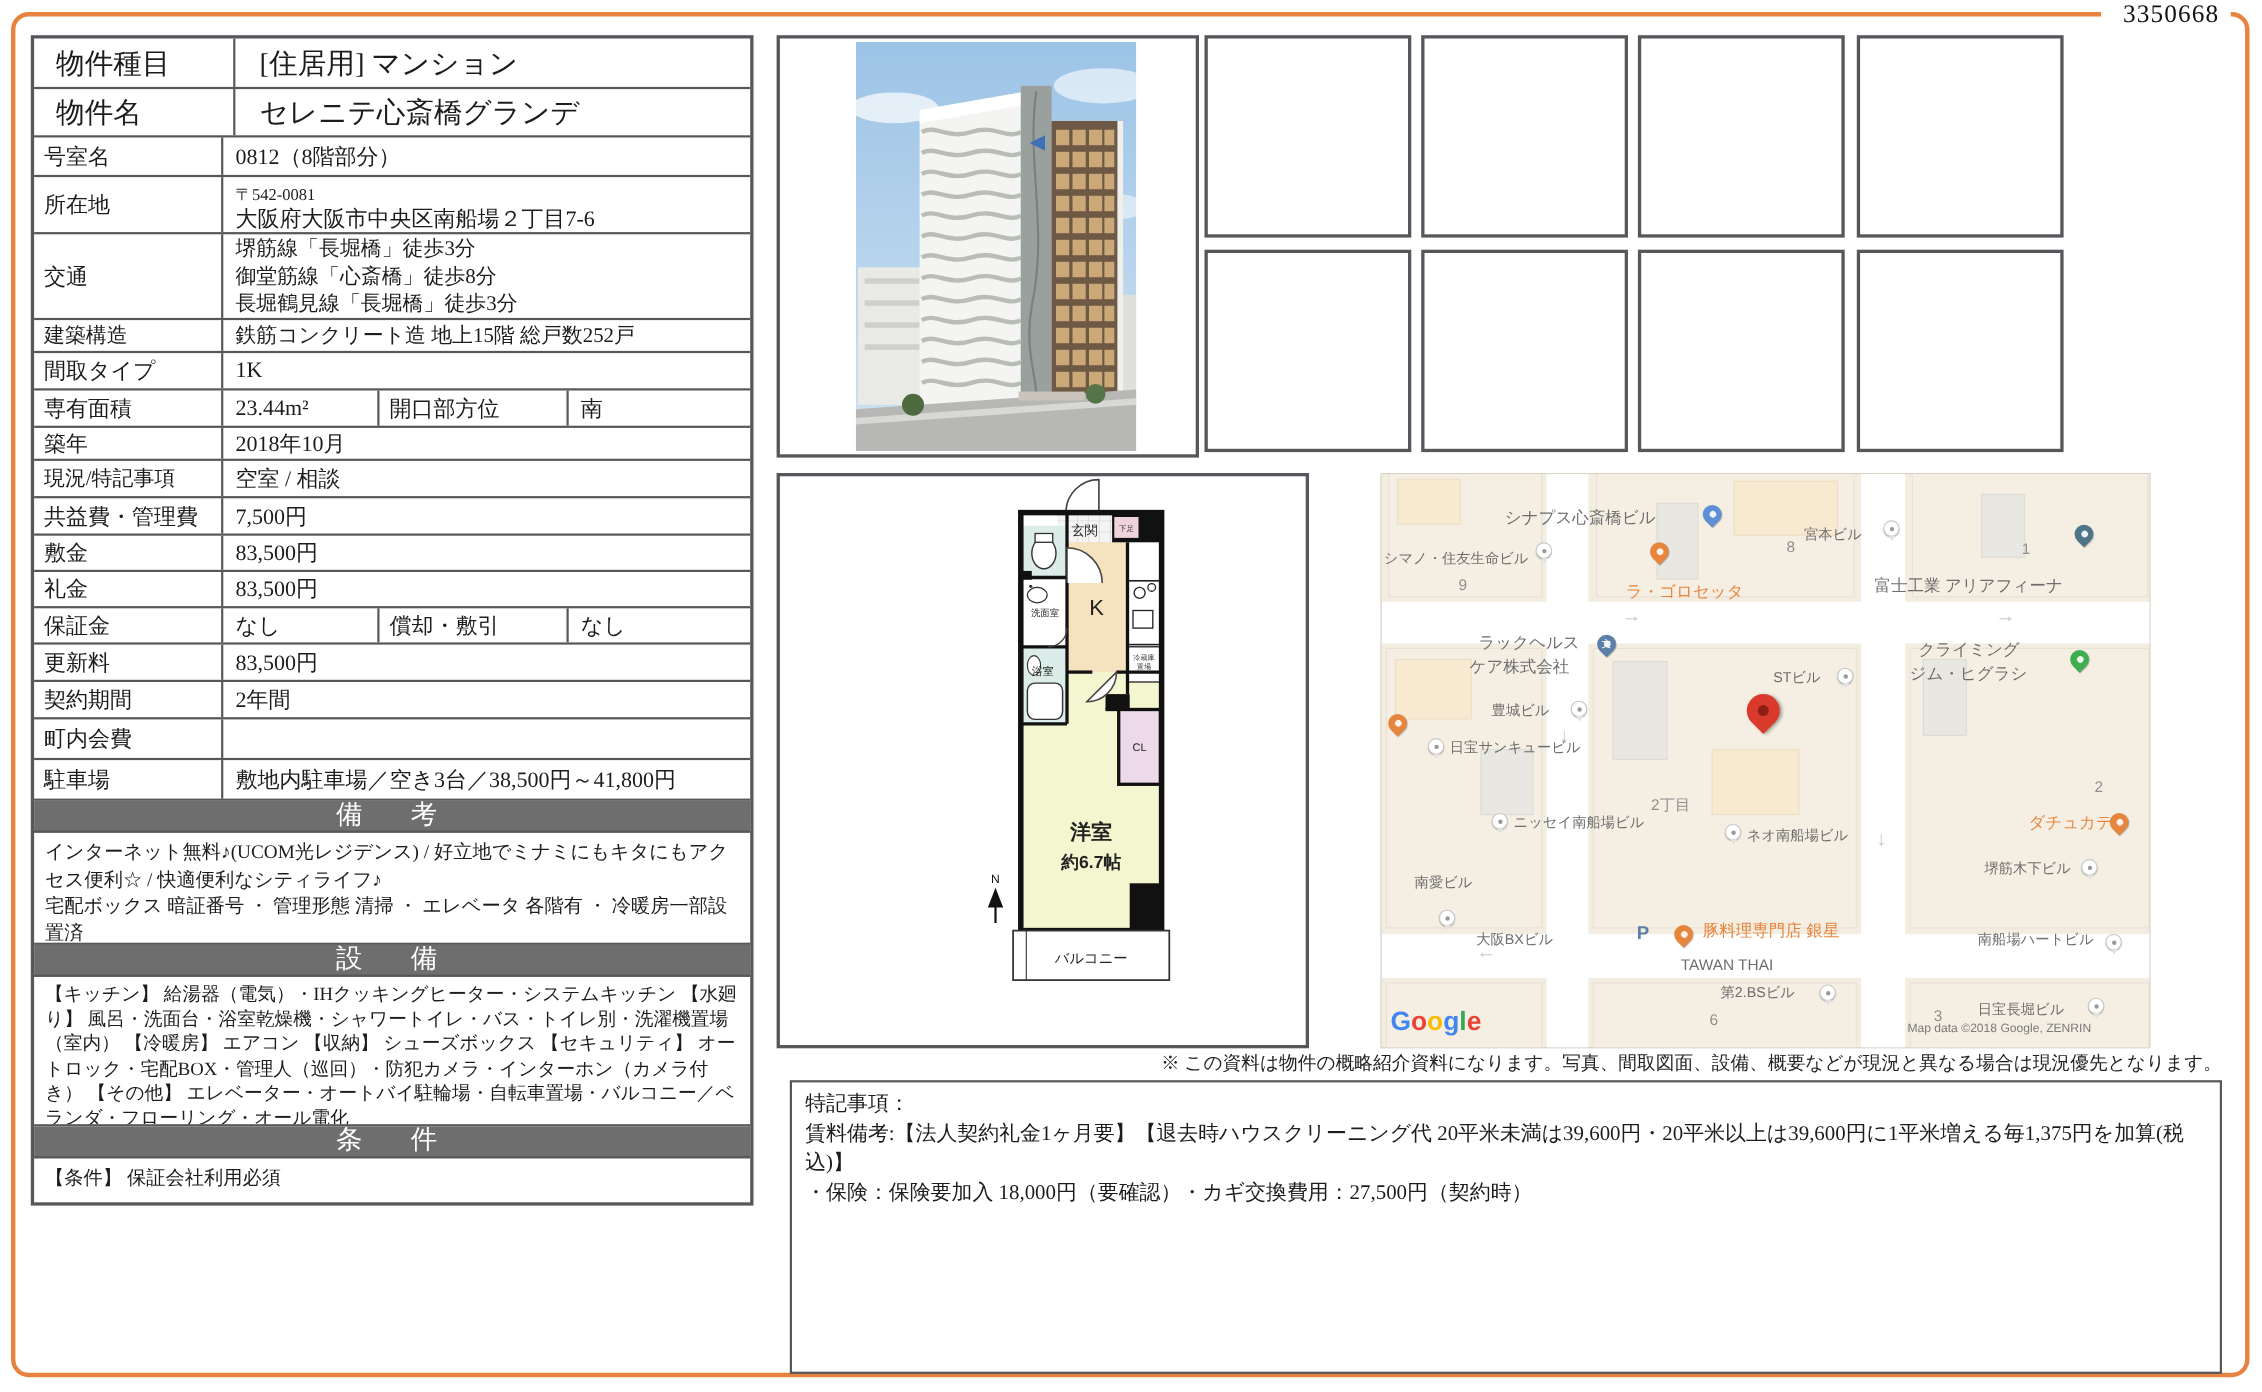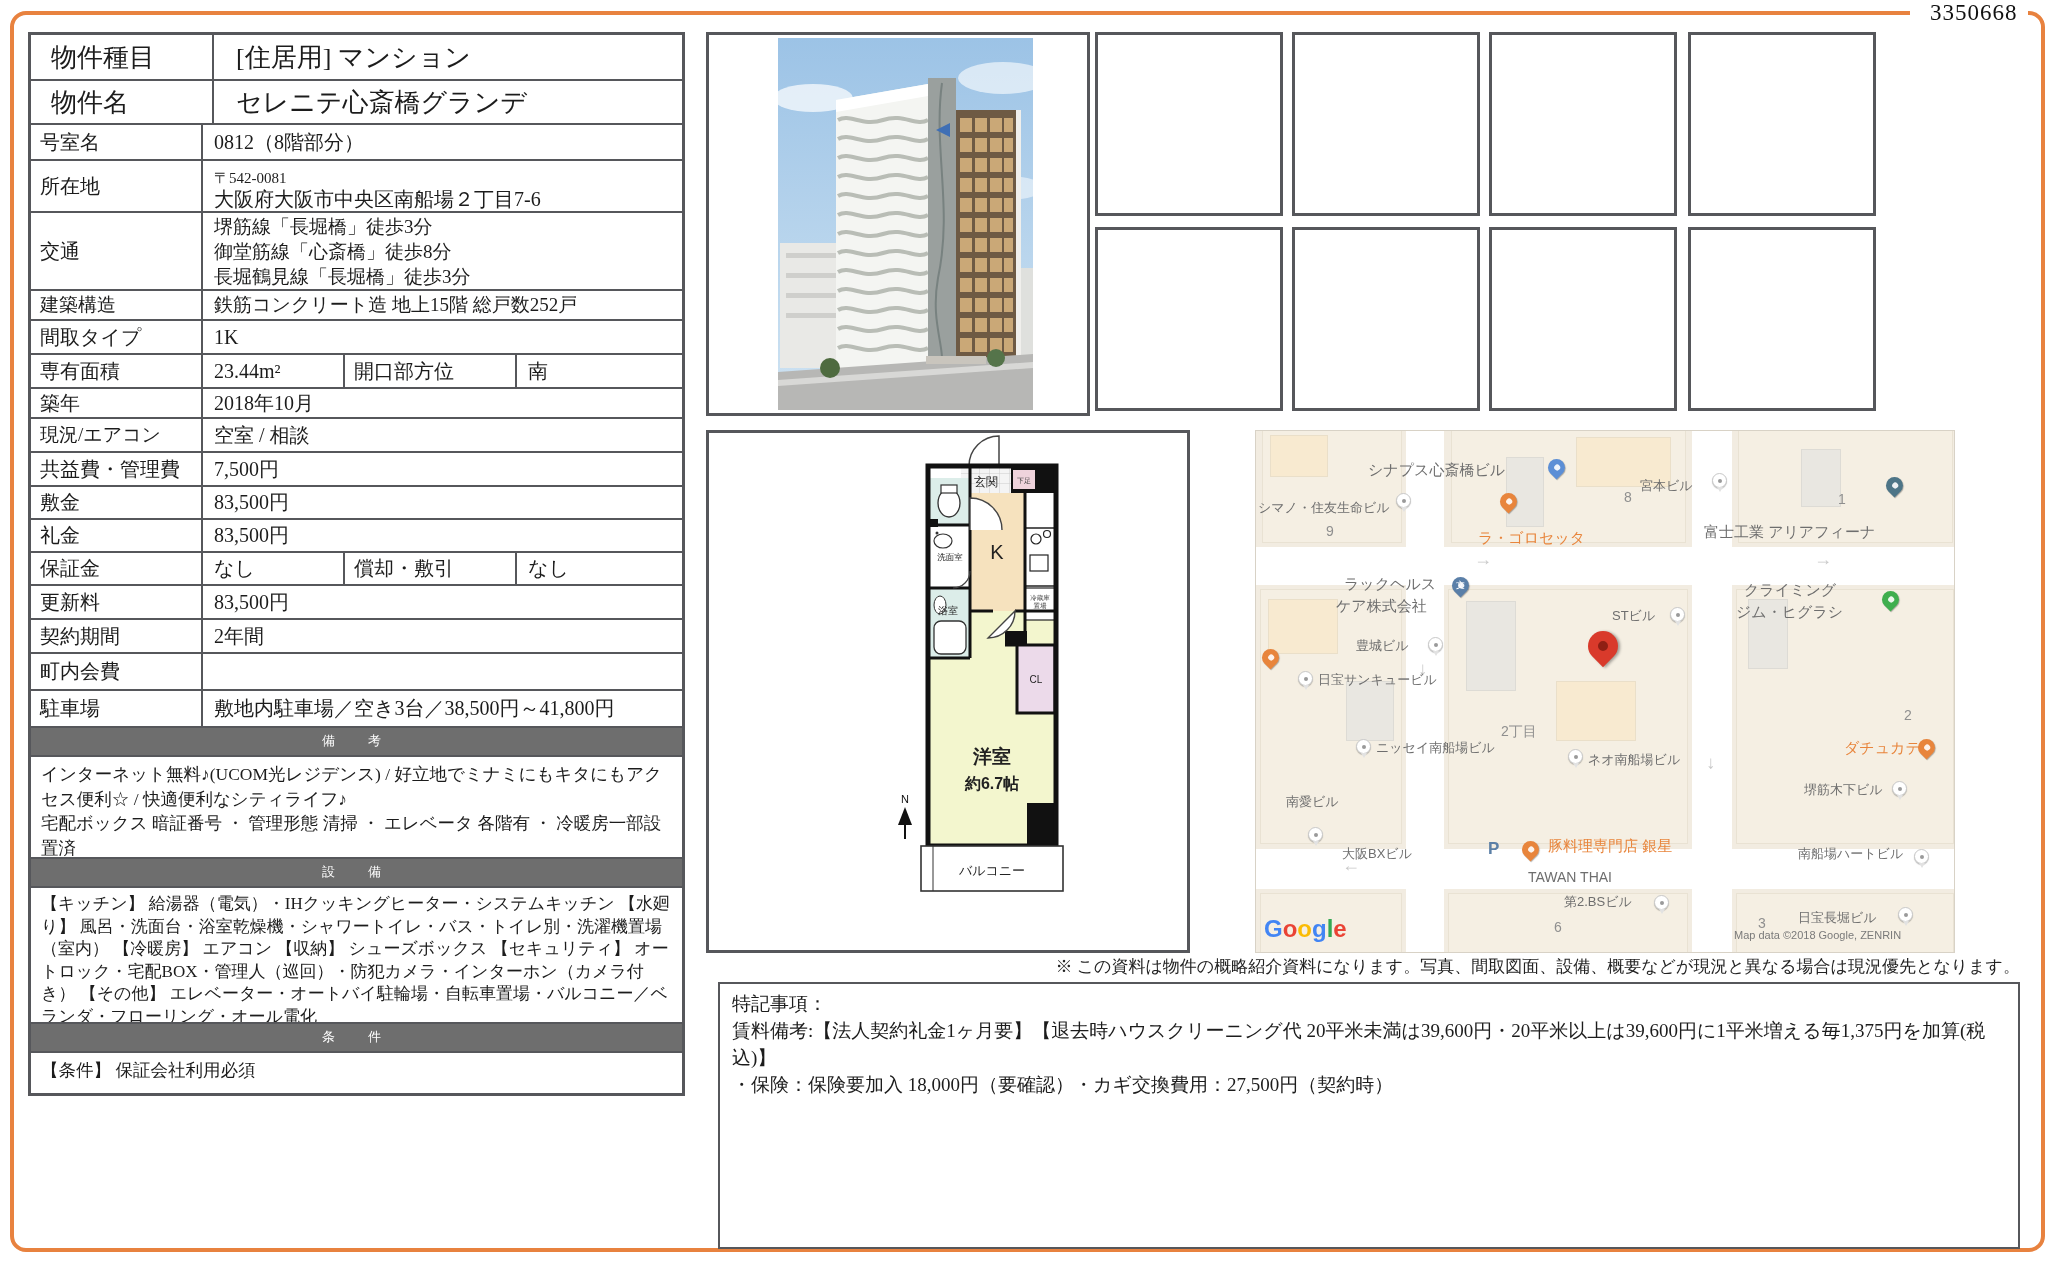--- a/index.html
+++ b/index.html
@@ -31,21 +31,21 @@
     display:flex;align-items:center;padding-left:9px;font-size:20px;}
   .tvalue{flex:1;display:flex;align-items:center;padding-left:11px;font-size:20px;box-sizing:border-box;}
   .tv1{flex:0 0 142px;border-right:2px solid var(--bd);}
   .tl2{flex:0 0 172px;border-right:2px solid var(--bd);display:flex;align-items:center;padding-left:9px;font-size:20px;box-sizing:border-box;}
   .big{font-size:26px;margin-left:11px;}
   .rent{font-size:40px;letter-spacing:2px;}
   .stack{flex-direction:column;align-items:flex-start;justify-content:flex-end;}
   .zip{font-size:15px;line-height:17px;display:block;}
   .addr{font-size:20px;line-height:24px;display:block;}
   .tline{font-size:19px;line-height:25px;display:block;}
-  .tbar{background:var(--bar);color:#fff;text-align:center;font-size:13px;
+  .tbar{background:var(--bar);color:#fff;text-align:center;font-size:24px;
     letter-spacing:10px;height:27px;line-height:26px;border-bottom:2px solid var(--bd);}
   .tblock{padding:5px 10px;font-size:17.5px;line-height:24.5px;border-bottom:2px solid var(--bd);
     box-sizing:border-box;white-space:pre-wrap;overflow:hidden;}
   
   .photo-panel{position:absolute;left:706px;top:32px;width:384px;height:384px;
     border:3px solid var(--bd);box-sizing:border-box;background:#fff;}
   .ph-box{position:absolute;width:188px;height:184px;border:3px solid var(--bd);box-sizing:border-box;background:#fff;}
   
   .plan-panel{position:absolute;left:706px;top:430px;width:484px;height:523px;
     border:3px solid var(--bd);box-sizing:border-box;background:#fff;}
@@ -133,21 +133,21 @@
       <div class="tlabel">専有面積</div>
       <div class="tvalue tv1">23.44m²</div>
       <div class="tl2">開口部方位</div>
       <div class="tvalue">南</div>
     </div>
     <div class="trow" style="height:30px">
       <div class="tlabel">築年</div>
       <div class="tvalue">2018年10月</div>
     </div>
     <div class="trow" style="height:34px">
-      <div class="tlabel" style="font-size:19px">現況/エアコン</div>
+      <div class="tlabel" style="font-size:19px">現況/特記事項</div>
       <div class="tvalue">空室 / 相談</div>
     </div>
     <div class="trow" style="height:34px">
       <div class="tlabel">共益費・管理費</div>
       <div class="tvalue">7,500円</div>
     </div>
     <div class="trow" style="height:33px">
       <div class="tlabel">敷金</div>
       <div class="tvalue">83,500円</div>
     </div>

